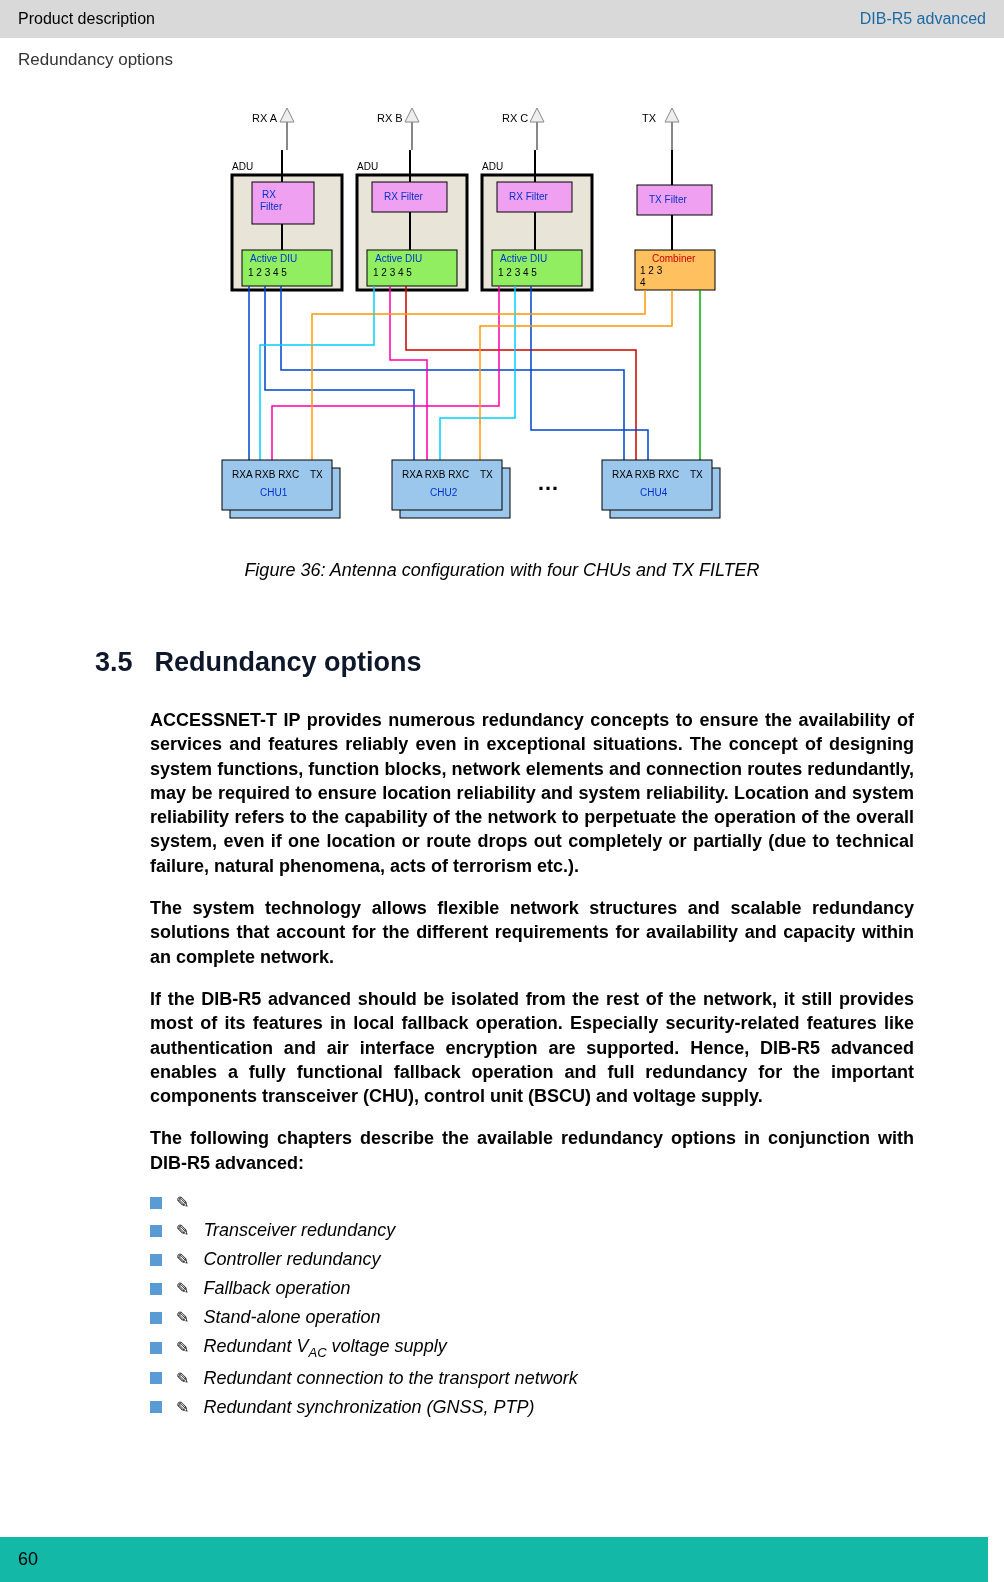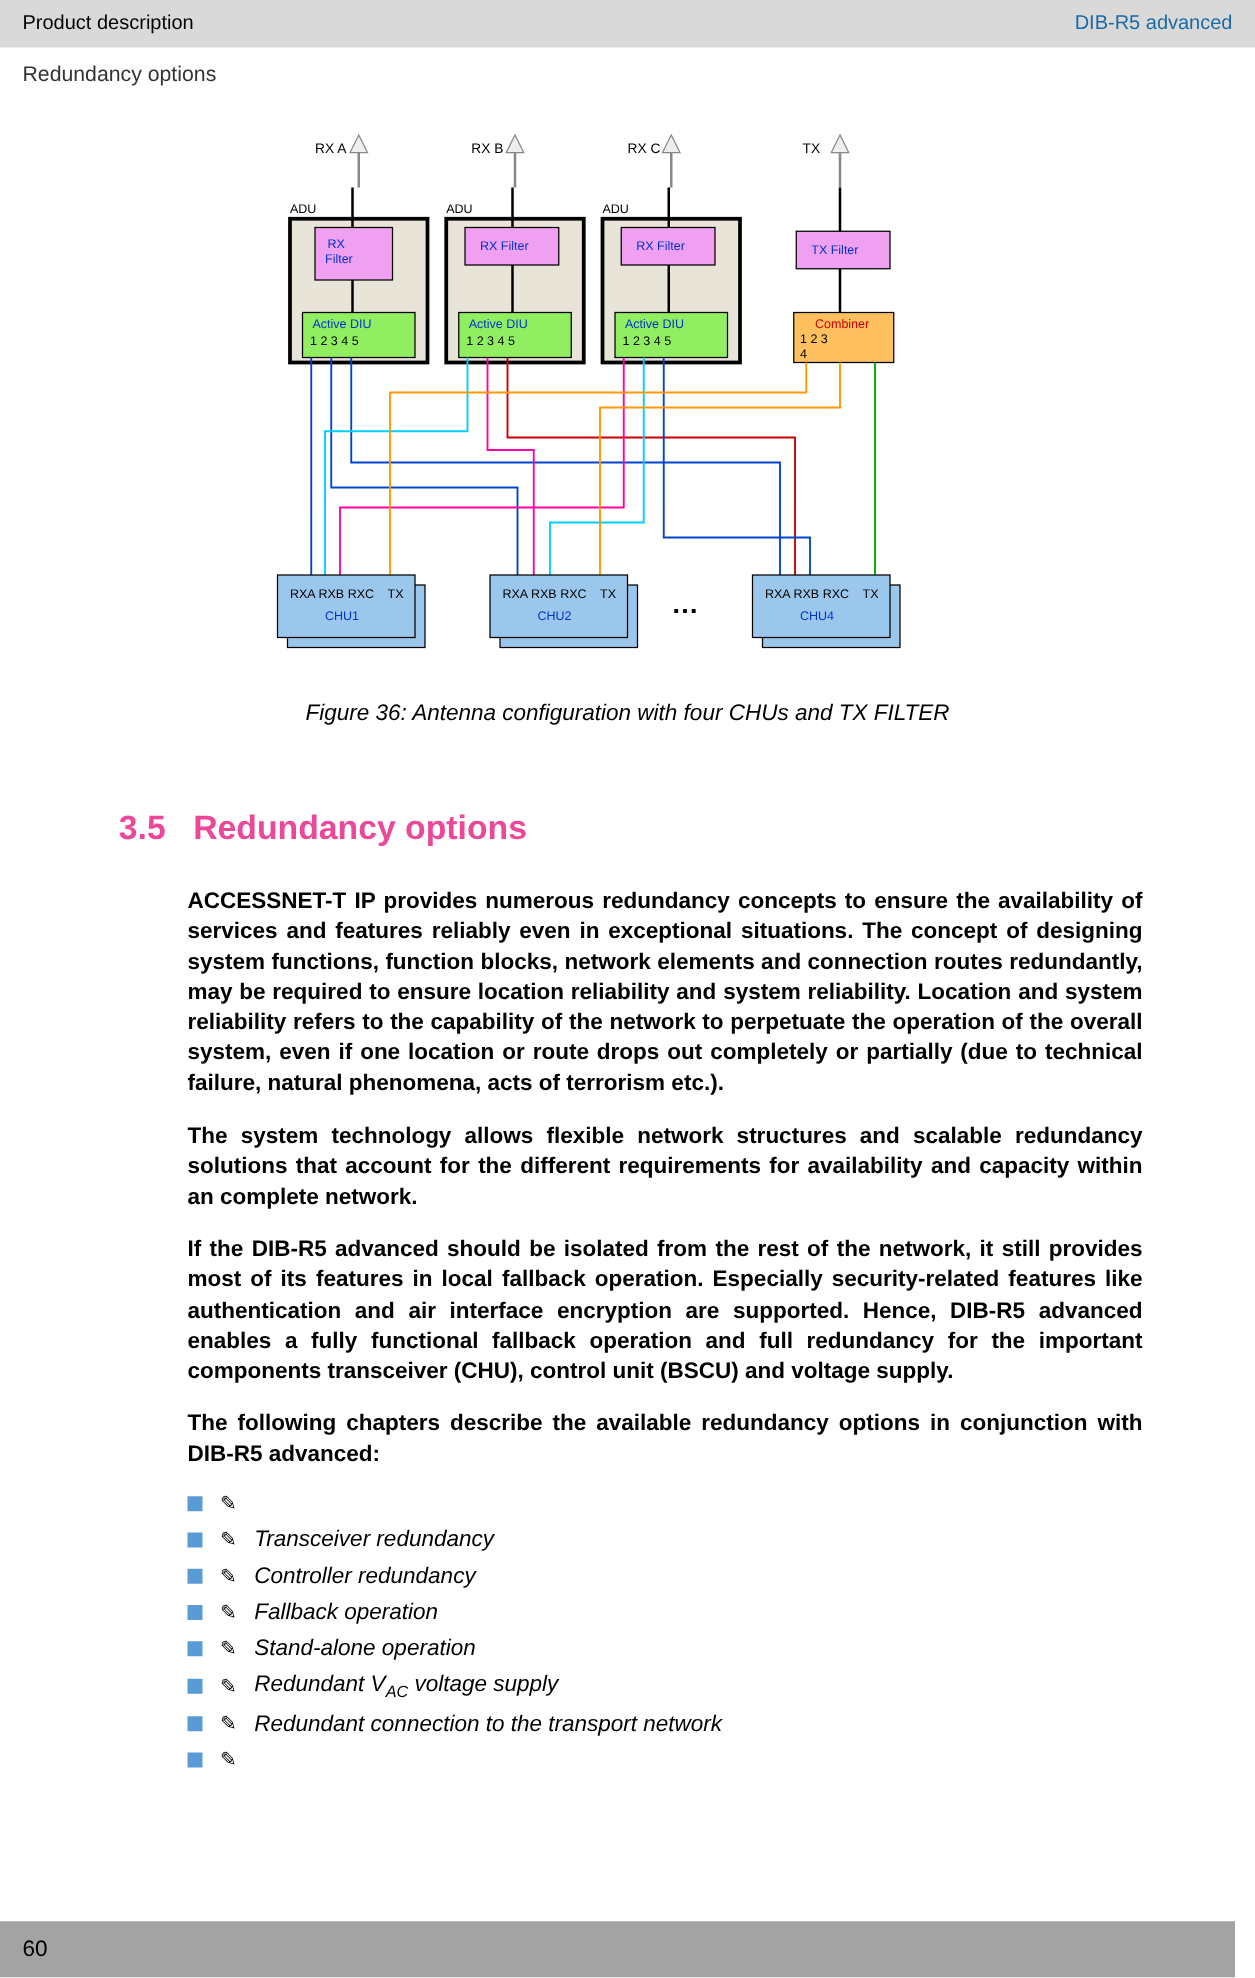--- a/index.html
+++ b/index.html
@@ -37,21 +37,21 @@
     .figure-caption {
       text-align: center;
       font-style: italic;
       font-size: 18px;
       margin-top: 10px;
     }
     .section-heading {
       display: flex;
       gap: 22px;
       margin: 66px 0 30px 95px;
-      color: #ec4899;
+      color: #0f172a;
       font-size: 27px;
       font-weight: bold;
     }
     .body-text {
       margin: 0 90px 18px 150px;
       font-size: 18px;
       line-height: 1.35;
       text-align: justify;
       font-weight: bold;
     }
@@ -75,21 +75,21 @@
     .list-link {
       font-style: normal;
       font-size: 16px;
     }
     .list-item sub { font-size: 13px; font-style: italic; }
     .footer-bar {
       position: absolute;
       bottom: 0;
       left: 0;
       right: 16px;
-      background: #a3a3a3;
+      background: #14b8a6;
       padding: 12px 18px;
       display: flex;
       justify-content: space-between;
       font-size: 18px;
     }
     .diag-text-small { font-family: Arial; font-size: 10px; }
     .diag-text-med { font-family: Arial; font-size: 11px; }
     .diag-text-blue { fill: #0033cc; }
     .diag-text-red { fill: #cc0000; }
   </style>
@@ -258,18 +258,19 @@
     <span><span>Redundant V</span><sub>AC</sub><span> voltage supply</span></span>
   </div>
   <div class="list-item">
     <span class="list-bullet"></span>
     <span class="list-link">✎</span>
     <span>Redundant connection to the transport network</span>
   </div>
   <div class="list-item">
     <span class="list-bullet"></span>
     <span class="list-link">✎</span>
+    <span>Redundant synchronization (GNSS, PTP)</span>
   </div>
 </div>
 
 <div class="footer-bar">
   <span>60</span>
 </div>
 
 </body></html>

